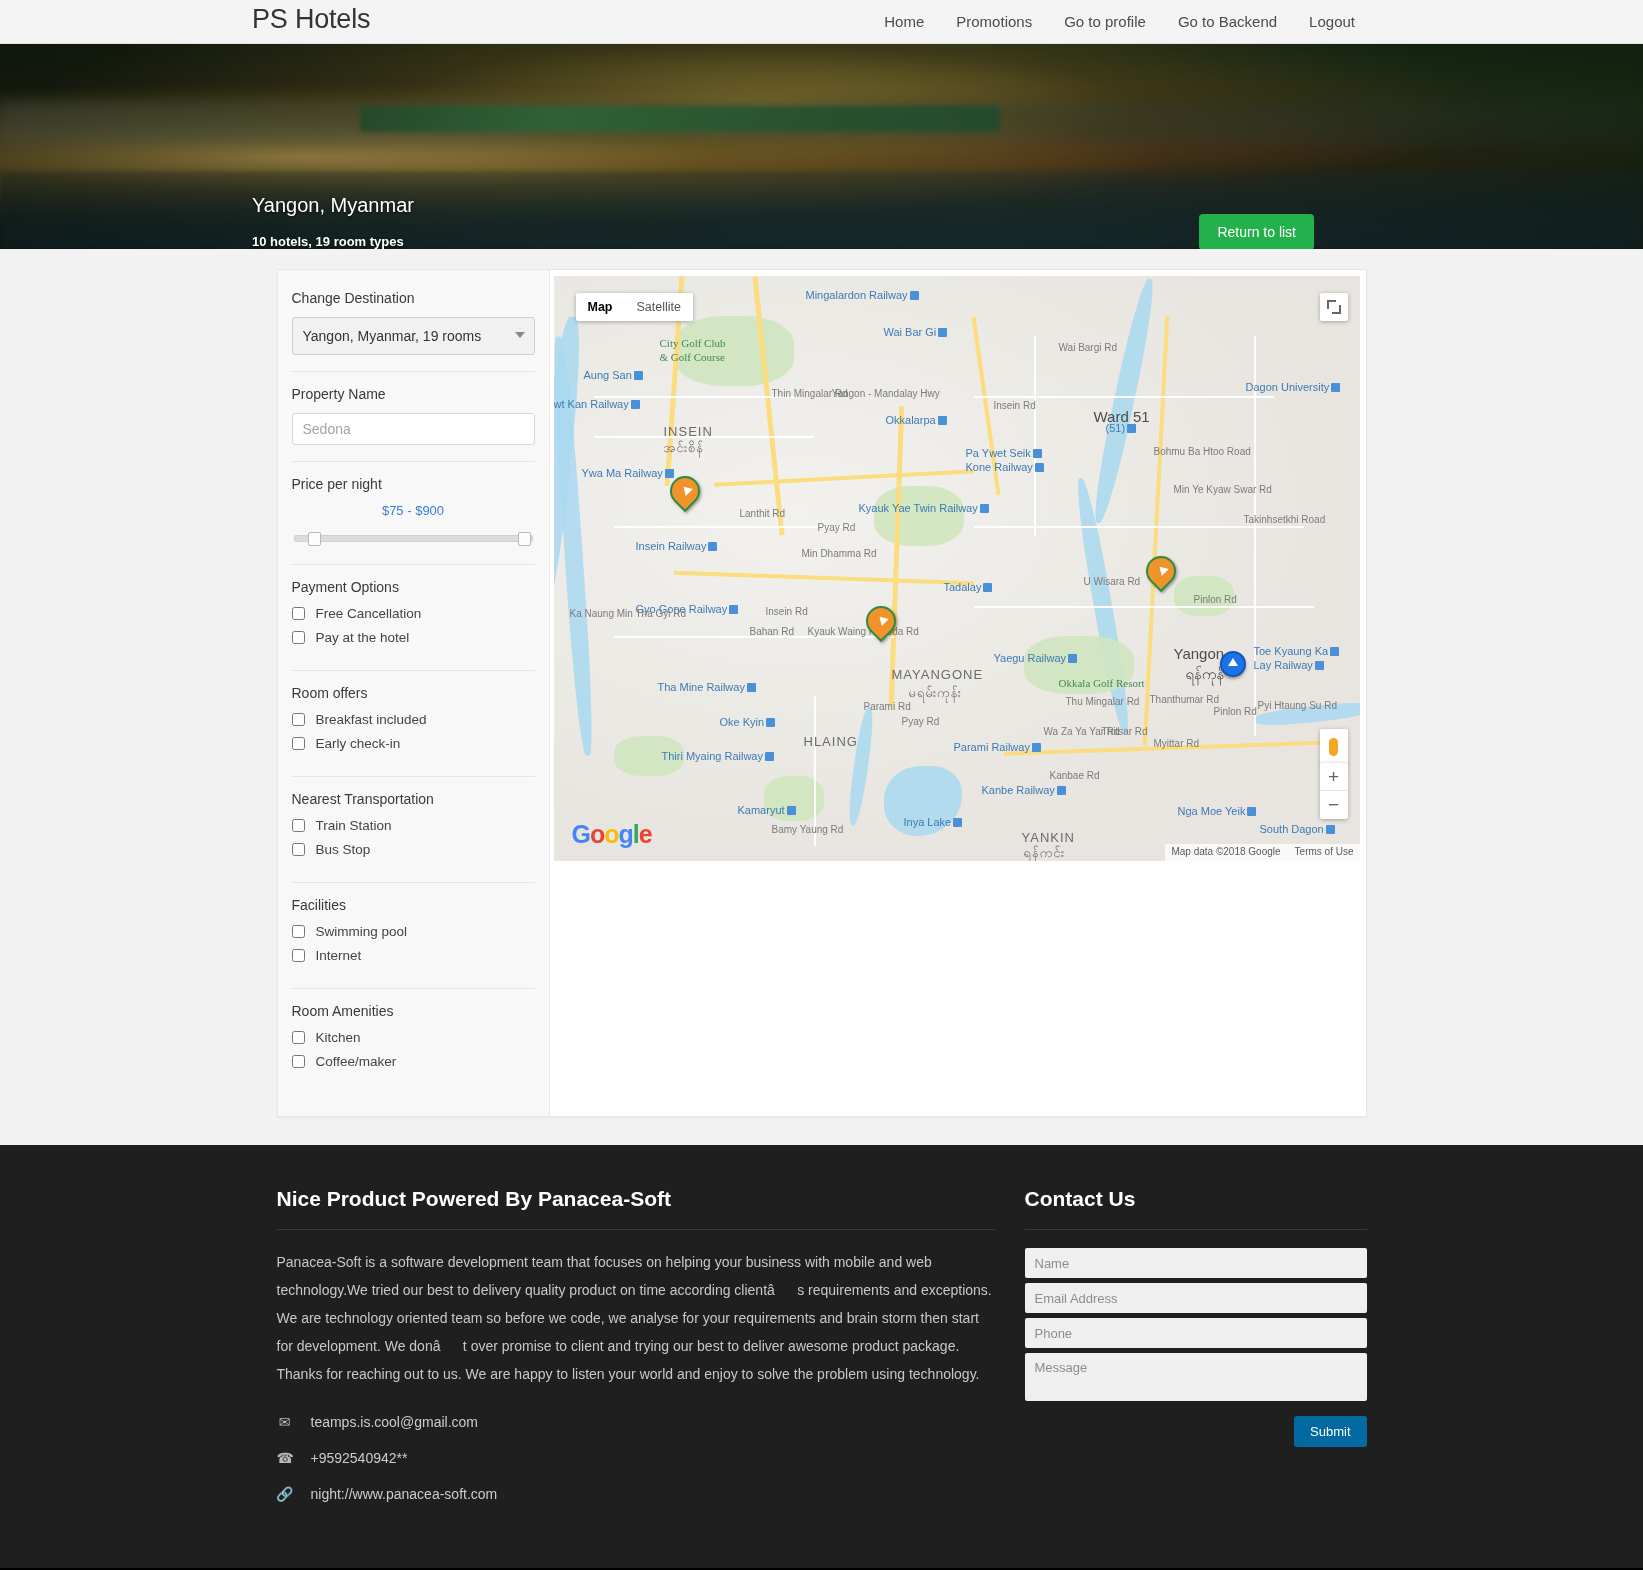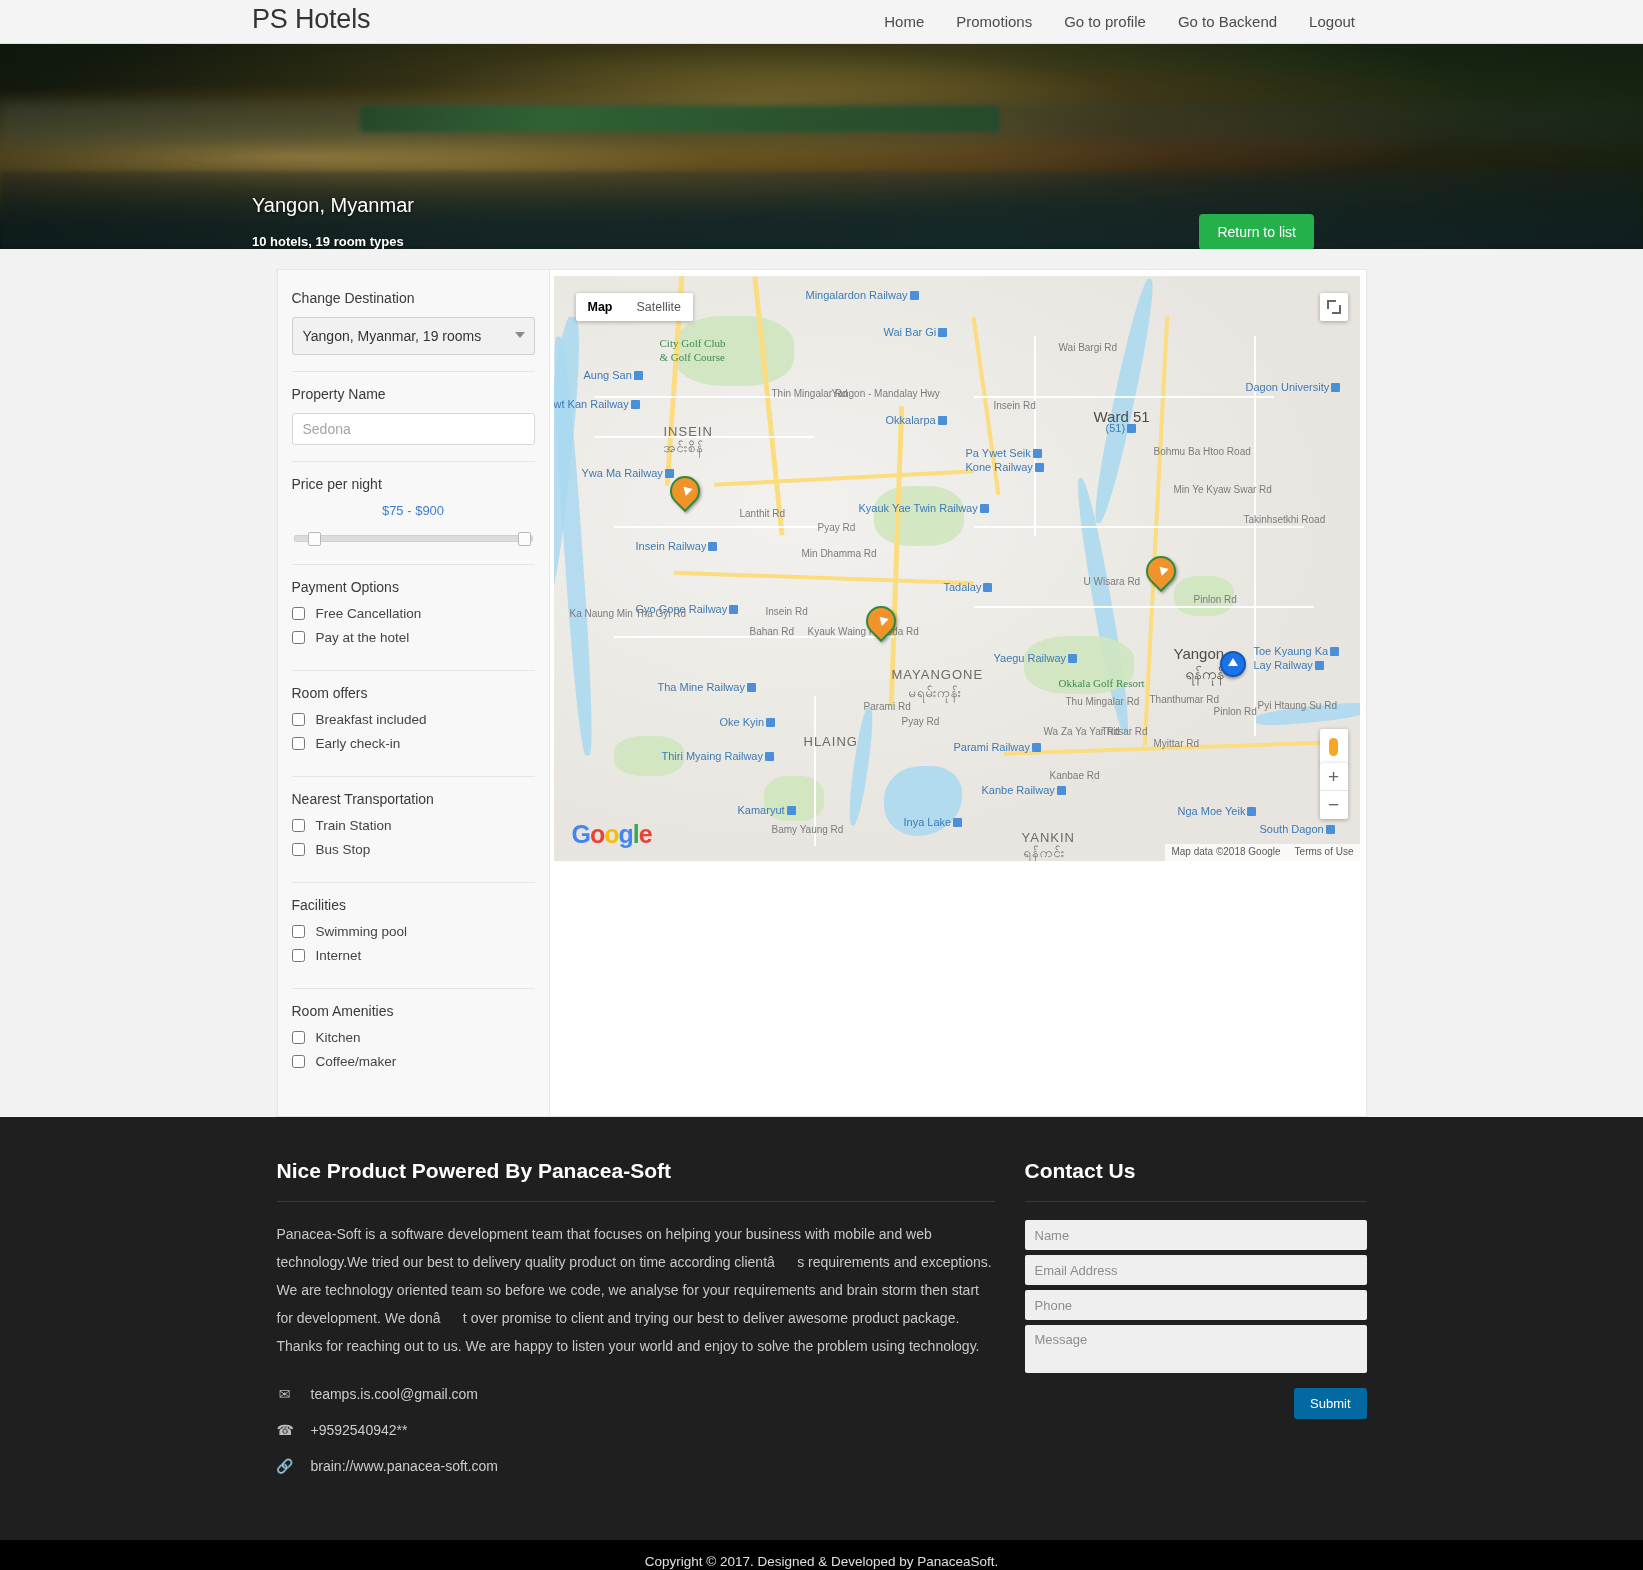--- a/index.html
+++ b/index.html
@@ -74,21 +74,21 @@
   }
   .return-btn {
     position:absolute; right:28px; top:170px;
     background:#24b04b; color:#fff; border:none; border-radius:4px;
     padding:10px 18px; font-size:14px; cursor:pointer;
     font-family:"Liberation Sans", sans-serif;
   }
 
   
   .main-wrap {
-    position:relative; background:#f2f2f2; padding-top:20px; 
+    position:relative; background:#f2f2f2; padding-top:20px; padding-bottom:28px;
     min-height:820px;
   }
   .container { width:1090px; margin:0 auto; position:relative; }
   .content-card {
     background:#fff; border:1px solid #e6e6e6; display:flex; min-height:800px;
     box-shadow:0 1px 2px rgba(0,0,0,.04);
   }
 
   
   .sidebar { width:272px; background:#f8f8f8; border-right:1px solid #e9e9e9; padding:20px 14px 22px 14px; }
@@ -497,21 +497,21 @@
         <div class="f-contact">
           <span class="f-ico">✉</span>
           <span>teamps.is.cool@gmail.com</span>
         </div>
         <div class="f-contact">
           <span class="f-ico">☎</span>
           <span>+9592540942**</span>
         </div>
         <div class="f-contact">
           <span class="f-ico">🔗</span>
-          <span>brain://www.panacea-soft.com</span>
+          <span>night://www.panacea-soft.com</span>
         </div>
       </div>
 
       <div class="f-right">
         <div class="f-h">Contact Us</div>
         <div class="f-hr"></div>
         <input class="f-input" type="text" placeholder="Name" style="">
         <input class="f-input" type="text" placeholder="Email Address" style="">
         <input class="f-input" type="text" placeholder="Phone" style="">
         <textarea class="f-input" placeholder="Message" style=""></textarea>

